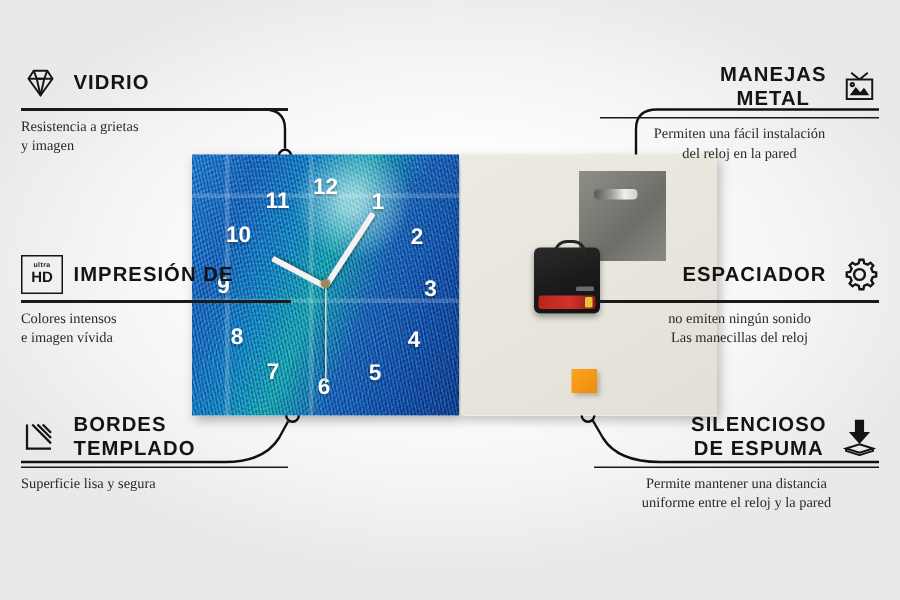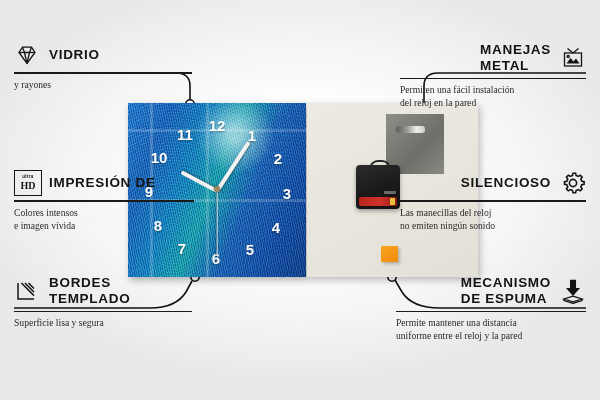--- a/index.html
+++ b/index.html
@@ -87,29 +87,29 @@
   .feat-head.right{justify-content:flex-end;}
   .feat-title{
     font-family:Liberation Sans, sans-serif;font-weight:700;color:#141414;
     font-size:13.5px;line-height:1.18;letter-spacing:.7px;
   }
   .feat-rule{height:1.6px;background:#1a1a1a;margin:4px 0 5px;}
   .feat-sub{
     font-family:"Liberation Serif", serif;color:#2a2a2a;
     font-size:9.6px;line-height:1.35;
   }
-  .r-align{text-align:left;}
+  .r-align{text-align:center;}
   .icon{width:26px;height:26px;flex:0 0 26px;display:block;}
   .icon svg{display:block;width:26px;height:26px;}
   .hd-badge{
     width:26px;height:24px;border:1.6px solid #151515;display:flex;flex-direction:column;
     align-items:center;justify-content:center;line-height:1;
   }
   .hd-badge .u{font-family:"Liberation Sans",sans-serif;font-size:4.6px;font-weight:700;letter-spacing:.3px;color:#151515;}
-  .hd-badge .h{font-family:Liberation Serif, serif;font-size:10px;font-weight:700;color:#151515;margin-top:.5px;}
+  .hd-badge .h{font-family:Liberation Sans, sans-serif;font-size:10px;font-weight:700;color:#151515;margin-top:.5px;}
 
   #f-vidrio{left:14px;top:42px;width:178px;}
   #f-impresion{left:14px;top:170px;width:180px;}
   #f-bordes{left:14px;top:275px;width:178px;}
   #f-manejas{right:14px;top:42px;width:186px;}
   #f-mecanismo{right:14px;top:170px;width:186px;}
   #f-espaciador{right:14px;top:275px;width:190px;}
 
   
   #wires{position:absolute;left:0;top:0;width:600px;height:400px;pointer-events:none;}
@@ -189,21 +189,22 @@
           <path d="M17.5 5.2 L15.5 10.5 L13 21.5"></path>
               <path d="M10.5 10.5 H15.5"></path>
         </g>
           </svg>
       </span>
       <div>
         <div class="feat-title">VIDRIO</div>
       </div>
     </div>
     <div class="feat-rule"></div>
-    <div class="feat-sub">y rayones</div>
+    <div class="feat-sub">Resistencia a grietas</div>
+    <div class="feat-sub">y imagen</div>
   </div>
 
   <div class="feature" id="f-impresion">
     <div class="feat-head">
       <span class="icon">
         <span class="hd-badge">
           <span class="u">ultra</span>
           <span class="h">HD</span>
         </span>
       </span>
@@ -256,40 +257,40 @@
       </span>
     </div>
     <div class="feat-rule"></div>
     <div class="feat-sub r-align">Permiten una fácil instalación</div>
     <div class="feat-sub r-align">del reloj en la pared</div>
   </div>
 
   <div class="feature" id="f-mecanismo">
     <div class="feat-head right">
       <div class="r-align">
-        <div class="feat-title">SILENCIOSO</div>
+        <div class="feat-title">ESPACIADOR</div>
       </div>
       <span class="icon">
         <svg viewBox="0 0 26 26">
             <g fill="none" stroke="#141414" stroke-width="1.6">
           <path d="M13 3.2 l2.6 0 .5 2.3 2.2 .95 2-1.3 1.85 1.85 -1.3 2 .95 2.2 2.3 .5 0 2.6 -2.3 .5 -.95 2.2 1.3 2 -1.85 1.85 -2-1.3 -2.2 .95 -.5 2.3 -2.6 0 -.5-2.3 -2.2-.95 -2 1.3 -1.85-1.85 1.3-2 -.95-2.2 -2.3-.5 0-2.6 2.3-.5 .95-2.2 -1.3-2 1.85-1.85 2 1.3 2.2-.95 Z"></path>
           <circle cx="13" cy="13" r="3.6"></circle>
         </g>
           </svg>
       </span>
     </div>
     <div class="feat-rule"></div>
+    <div class="feat-sub r-align">no emiten ningún sonido</div>
     <div class="feat-sub r-align">Las manecillas del reloj</div>
-    <div class="feat-sub r-align">no emiten ningún sonido</div>
   </div>
 
   <div class="feature" id="f-espaciador">
     <div class="feat-head right">
       <div class="r-align">
-        <div class="feat-title">MECANISMO</div>
+        <div class="feat-title">SILENCIOSO</div>
         <div class="feat-title">DE ESPUMA</div>
       </div>
       <span class="icon">
         <svg viewBox="0 0 26 26">
             <g stroke="#141414" stroke-width="1.3" fill="none">
           <path d="M10.6 2.5 h4.8 v8.2 h3.2 L13 17 L7.4 10.7 h3.2 Z" fill="#141414"></path>
           <path d="M13 18.2 L22 21 L13 23.8 L4 21 Z"></path>
           <path d="M4 21 v1.6 L13 25.4 L22 22.6 V21"></path>
         </g>
           </svg>

